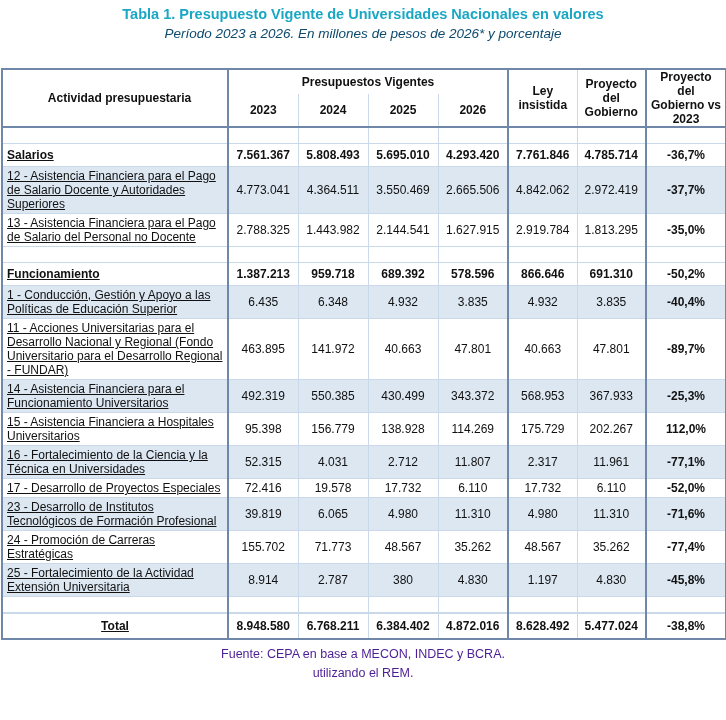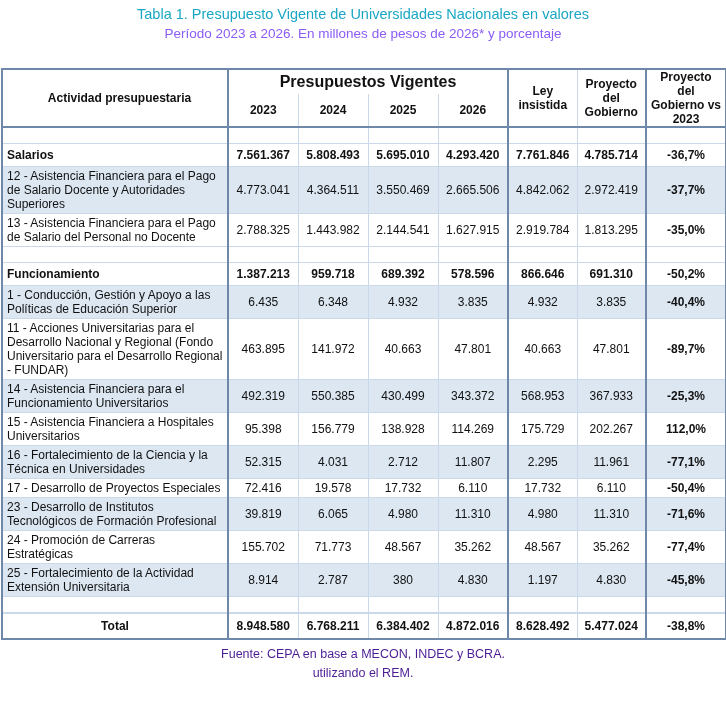--- a/index.html
+++ b/index.html
@@ -1,30 +1,30 @@
 <!DOCTYPE html>
 <html><head>
 <meta charset="utf-8">
 <style>
   html, body { margin: 0; padding: 0; background: #ffffff; }
   body { width: 726px; height: 720px; overflow: hidden; font-family: "Liberation Sans", sans-serif; color: #111; }
   .title-block { text-align: center; padding-top: 5px; height: 68px; box-sizing: border-box; }
-  .title { color: #1aa7c4; font-weight: normal; font-size: 14.5px; line-height: 19px; }
-  .subtitle { color: #8b5cf6; font-size: 13.5px; line-height: 19px; }
+  .title { color: #1aa7c4; font-weight: bold; font-size: 14.5px; line-height: 19px; }
+  .subtitle { color: #0c4a6e; font-style: italic; font-size: 13.5px; line-height: 19px; }
   table { border-collapse: collapse; width: 724px; margin-left: 1px; table-layout: fixed; font-size: 12px; }
   td, th { border: 1px solid #c9d9ea; padding: 0 4px; text-align: center; vertical-align: middle; }
   .outer-l { border-left: 2px solid #6f87a8 !important; padding-left: 13px; }
   .outer-r { border-right: 2px solid #6f87a8 !important; }
   .sep { border-left: 2px solid #6f87a8 !important; }
   thead th { font-weight: bold; font-size: 12px; color: #111; }
   thead tr.h1 th { border-top: 2px solid #6f87a8; }
   thead tr.h2 th, thead tr.h1 th.rs { border-bottom: 2px solid #6f87a8; }
-  th.group { font-size: 16px; height: 24px; border-bottom: none; }
+  th.group { font-size: 12px; height: 24px; border-bottom: none; }
   th.year { height: 32px; vertical-align: middle; border-top: none; }
-  td.label { text-align: left; line-height: 14px; padding: 2px 4px; }
+  td.label { text-align: left; line-height: 14px; padding: 2px 4px; text-decoration: underline; }
   td.bold, td.pct { font-weight: bold; }
   tr.shaded td { background: #dce7f2; }
   tr.spacer td { height: 15px; }
   tr.single td { height: 18px; }
   tr.total td { font-weight: bold; height: 20px; border-top: 2px solid #c9d9ea; border-bottom: 2px solid #6f87a8; }
   tr.total td.label { text-align: center; border-radius: 6px; }
   .footer { text-align: center; font-size: 12.5px; line-height: 19px; margin-top: 5px; color: #4c1d95; }
 </style>
 </head>
 <body>
@@ -163,33 +163,33 @@
       <td class="sep">175.729</td>
       <td>202.267</td>
       <td class="pct sep outer-r">112,0%</td>
     </tr>
     <tr class="shaded">
       <td class="label outer-l">16 - Fortalecimiento de la Ciencia y la Técnica en Universidades</td>
       <td class="sep">52.315</td>
       <td>4.031</td>
       <td>2.712</td>
       <td>11.807</td>
-      <td class="sep">2.295</td>
+      <td class="sep">2.317</td>
       <td>11.961</td>
       <td class="pct sep outer-r">-77,1%</td>
     </tr>
     <tr>
       <td class="label outer-l">17 - Desarrollo de Proyectos Especiales</td>
       <td class="sep">72.416</td>
       <td>19.578</td>
       <td>17.732</td>
       <td>6.110</td>
       <td class="sep">17.732</td>
       <td>6.110</td>
-      <td class="pct sep outer-r">-50,4%</td>
+      <td class="pct sep outer-r">-52,0%</td>
     </tr>
     <tr class="shaded">
       <td class="label outer-l">23 - Desarrollo de Institutos Tecnológicos de Formación Profesional</td>
       <td class="sep">39.819</td>
       <td>6.065</td>
       <td>4.980</td>
       <td>11.310</td>
       <td class="sep">4.980</td>
       <td>11.310</td>
       <td class="pct sep outer-r">-71,6%</td>

